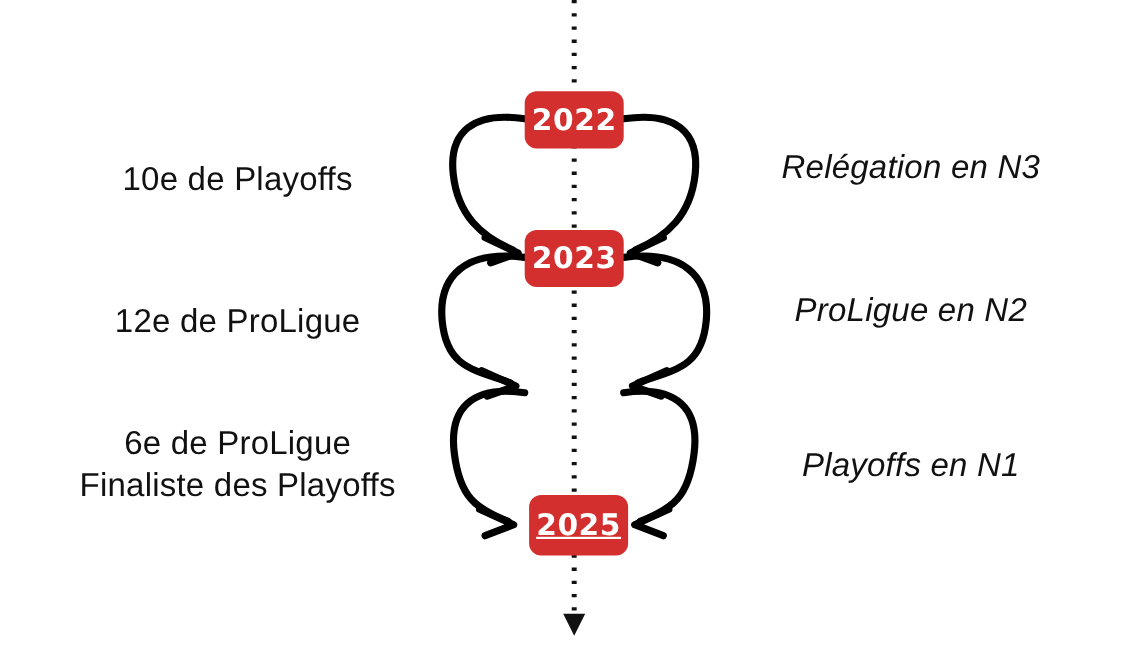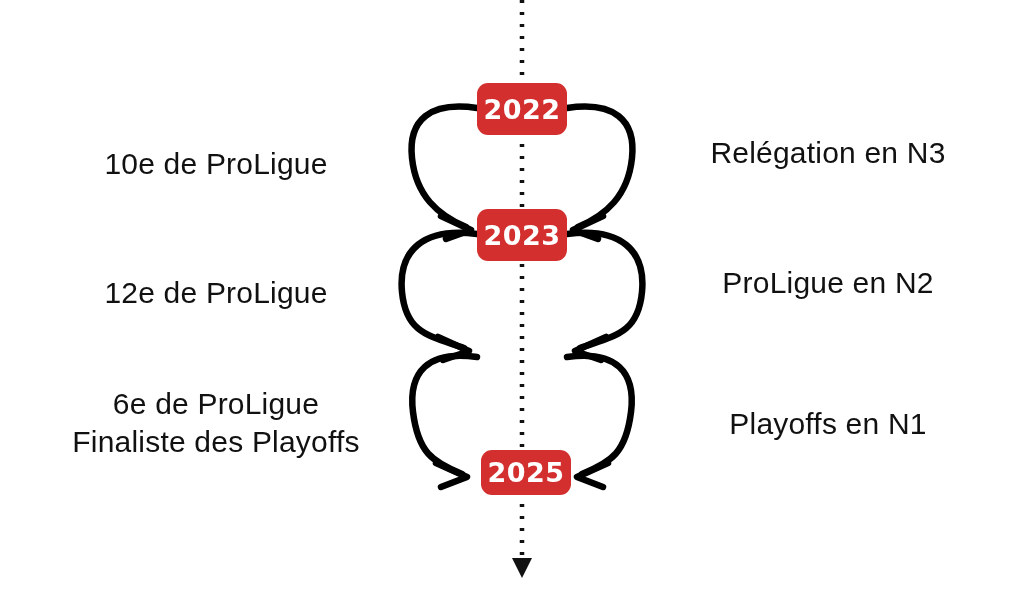--- a/index.html
+++ b/index.html
@@ -31,21 +31,21 @@
     color: #111111;
     font-family: "Liberation Sans", sans-serif;
     font-size: 30px;
     font-weight: 400;
     letter-spacing: 0.2px;
     line-height: 1.26;
     white-space: pre;
     text-align: center;
   }
   .side-label.left  { text-align: center; }
-  .side-label.right { text-align: center; }
+  .side-label.right { text-align: center; font-style: italic; }
 
   .year-badge {
     position: absolute;
     display: flex;
     align-items: center;
     justify-content: center;
     background: #d32f2f;
     border-radius: 11px;
     color: #ffffff;
     font-family: "DejaVu Sans", sans-serif;
@@ -98,25 +98,25 @@
 
   <div class="year-badge" style="left:477px; top:83px;  width:90px; height:52px;">
     <span>2022</span>
   </div>
 
   <div class="year-badge" style="left:477px; top:209px; width:90px; height:52px;">
     <span>2023</span>
   </div>
 
 
-  <div class="year-badge" style="left:481px; top:450px; width:90px; height:45px;">
+  <div class="year-badge" style="left:481px; top:450px; width:90px; height:55px;text-decoration:underline;">
     <span>2025</span>
   </div>
 
-  <div class="side-label left" style="left:16px; top:145px; width:400px;">10e de ProLigue</div>
+  <div class="side-label left" style="left:16px; top:145px; width:400px;">10e de Playoffs</div>
 
   <div class="side-label left" style="left:16px; top:274px; width:400px;">12e de ProLigue</div>
 
   <div class="side-label left" style="left:16px; top:385px; width:400px;">6e de ProLigue
 Finaliste des Playoffs</div>
 
   <div class="side-label right" style="left:640px; top:134px; width:376px;">Relégation en N3</div>
 
   <div class="side-label right" style="left:640px; top:264px; width:376px;">ProLigue en N2</div>
 

